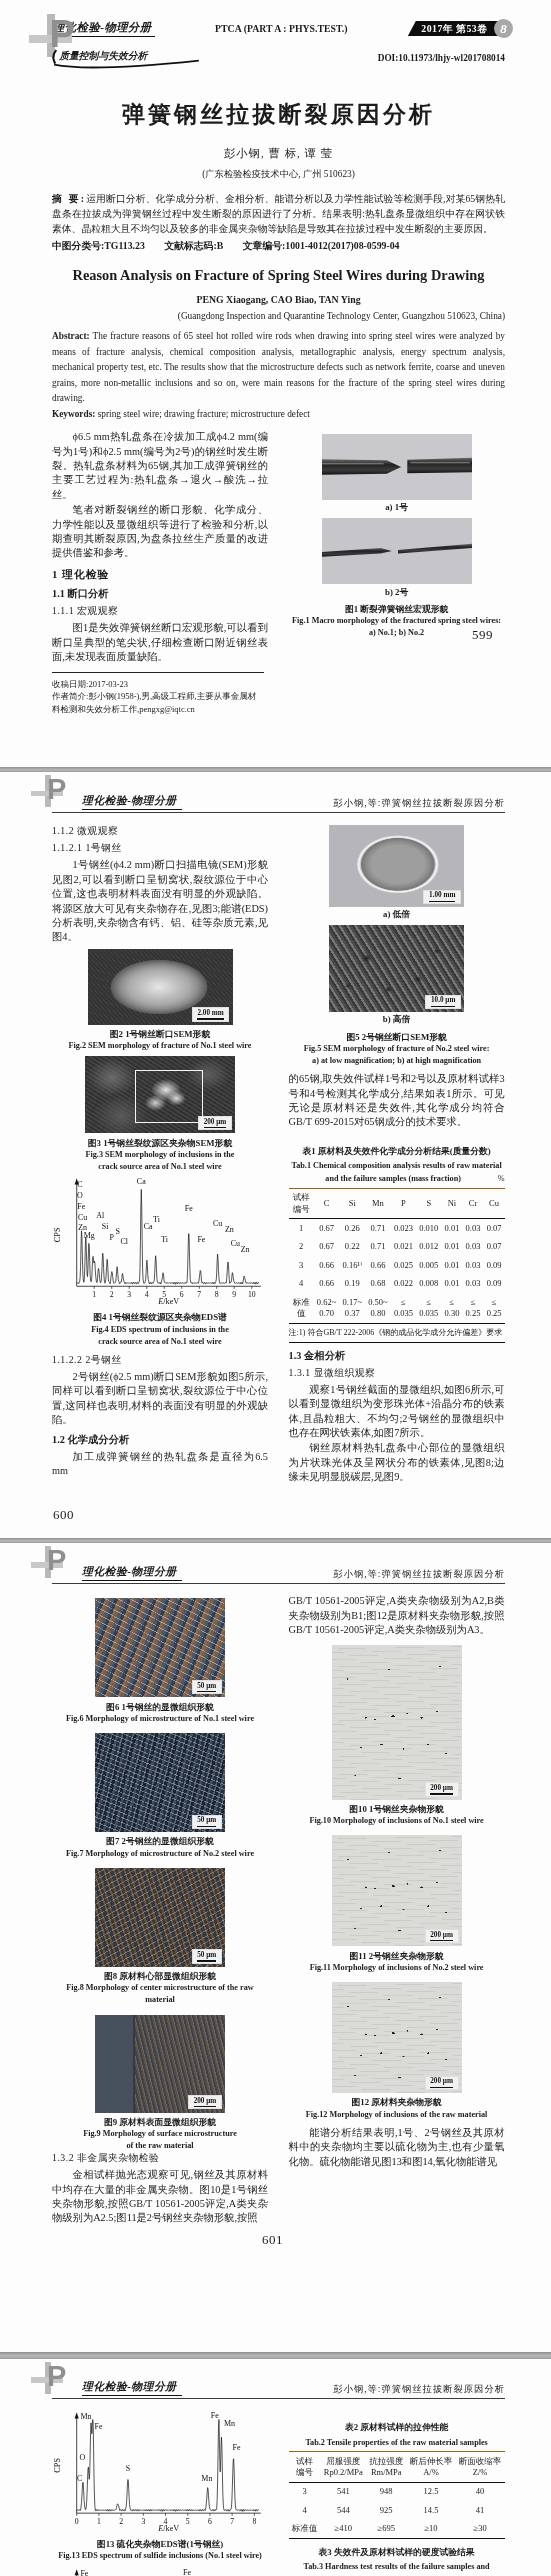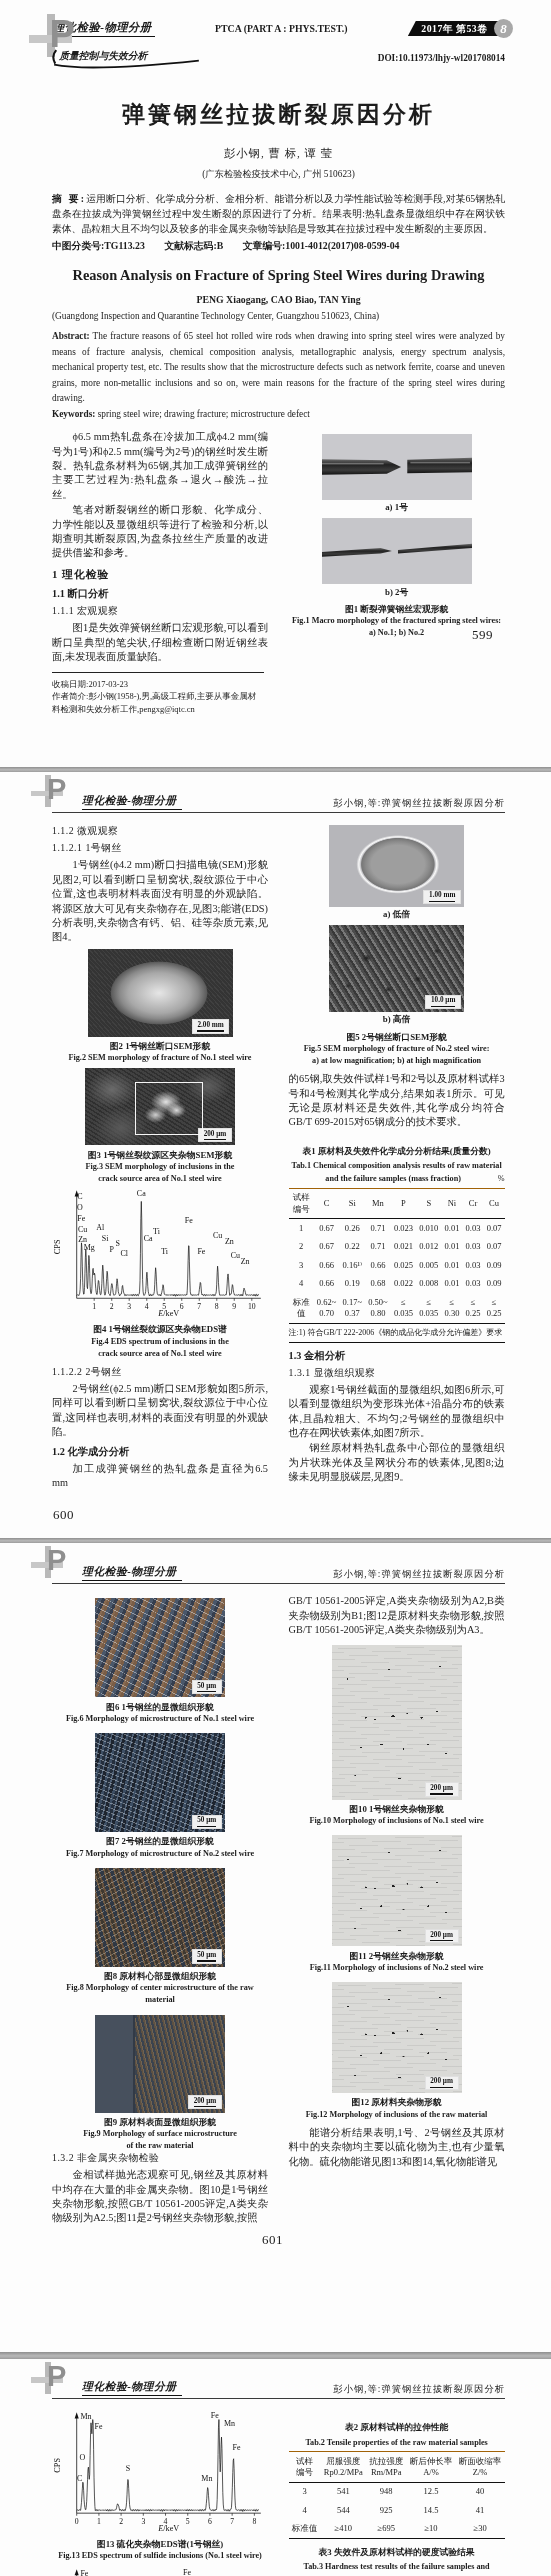--- a/index.html
+++ b/index.html
@@ -103,21 +103,21 @@
   .doi{font-size:9.3px;font-weight:bold;}
   .title{font-size:23px;font-weight:bold;text-align:center;letter-spacing:3.1px;margin:17.5px 0 0;}
   .auth{font-size:11.3px;text-align:center;margin-top:15.5px;letter-spacing:1px;}
   .affil{font-size:9.3px;text-align:center;margin-top:7.2px;}
   .abs{font-size:9.8px;line-height:15px;text-align:justify;margin-top:10.3px;}
   .abs b{letter-spacing:2.1px;}
   .kwline{font-size:9.8px;margin-top:3.1px;}
   .clcline{font-size:9.8px;margin-top:4.1px;display:flex;gap:19.6px;}
   .entitle{font-size:14.4px;font-weight:bold;text-align:center;margin-top:13.4px;}
   .enauth{font-size:9.8px;font-weight:bold;text-align:center;margin-top:10.3px;}
-  .enaffil{font-size:9.3px;text-align:left;margin-top:6.2px;}
+  .enaffil{font-size:9.3px;text-align:right;margin-top:6.2px;}
   .enabs{font-size:9.3px;line-height:15.5px;text-align:justify;margin-top:8.2px;}
   .enkw{font-size:9.3px;margin-top:2.1px;}
   
   .runhead{display:flex;align-items:flex-end;justify-content:space-between;padding-top:21.6px;border-bottom:1px solid #3a3a3a;padding-bottom:2.1px;position:relative;}
   .runj{font-size:10.8px;font-weight:bold;font-style:italic;letter-spacing:0.5px;margin-left:30px;border-bottom:1.5px solid #111;padding:0 5.2px 1px 0;}
   .runt{font-size:9.3px;letter-spacing:1px;}
   .fnote{margin-top:7.2px;border-top:0.8px solid #222;padding-top:5.2px;font-size:8.5px;line-height:12.4px;width:98%;}
   .fnote b{font-weight:normal;text-align:right;}
   .pno{position:absolute;font-size:13px;letter-spacing:0.5px;}
   table.dt{border-collapse:collapse;margin:3.1px auto 1px;border-top:1px solid #a16207;border-bottom:1px solid #111;}
@@ -234,21 +234,21 @@
         <span class="pl" style="left:15.5px;top:0;font-size:29px;line-height:29px">P</span>
       </div>
       <span class="runj">理化检验-物理分册</span>
       <span class="runt">彭小钢,等:弹簧钢丝拉拔断裂原因分析</span>
     </div>
     <div class="cols" style="margin-top:8.2px">
       <div class="col">
         <div class="hC">1.1.2  微观观察</div>
         <div class="hC">1.1.2.1  1号钢丝</div>
         <p class="p">1号钢丝(ϕ4.2 mm)断口扫描电镜(SEM)形貌见图2,可以看到断口呈韧窝状,裂纹源位于中心位置,这也表明材料表面没有明显的外观缺陷。将源区放大可见有夹杂物存在,见图3;能谱(EDS)分析表明,夹杂物含有钙、铝、硅等杂质元素,见图4。</p>
-        <div class="ph ph-sem1" style="width:145px;height:88px">
+        <div class="ph ph-sem1" style="width:145px;height:76px">
           <span class="sb">
               <b>2.00 mm</b>
               <i></i>
             </span>
         </div>
         <div class="capcn">图2  1号钢丝断口SEM形貌</div>
         <div class="capen">Fig.2  SEM morphology of fracture of No.1 steel wire</div>
         <div class="ph ph-sem2" style="width:150px;height:77px">
           <span class="sb">
               <b>200 μm</b>

